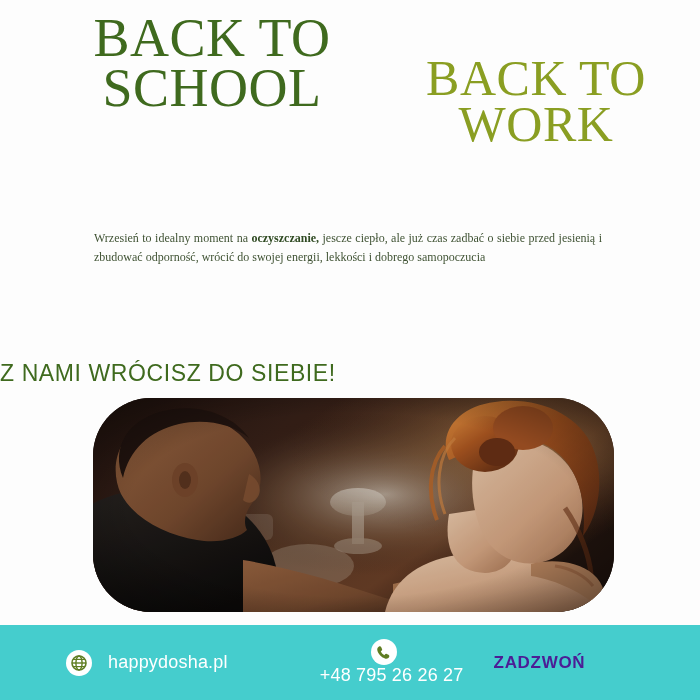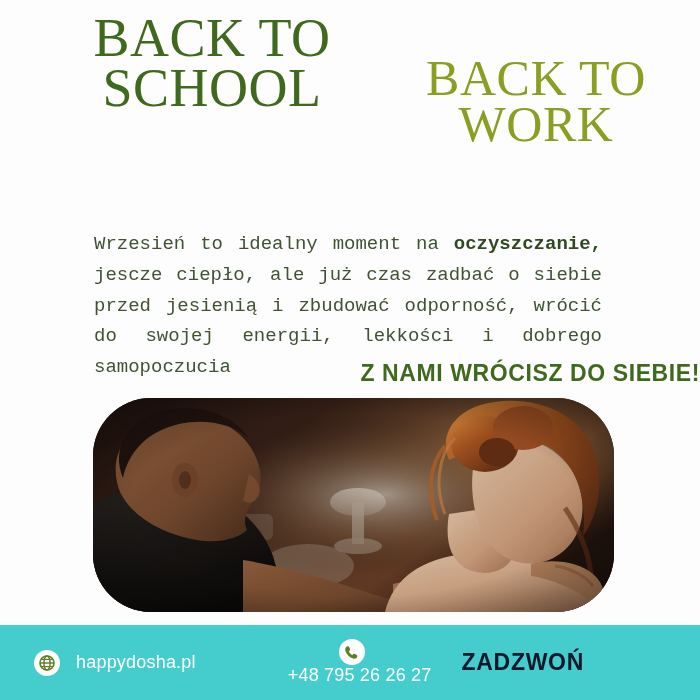--- a/index.html
+++ b/index.html
@@ -62,43 +62,43 @@
     color: #52c8c8;
   }
 
   
   #bodycopy {
     position: absolute;
     left: 94px;
     top: 229px;
     width: 508px;
     margin: 0;
-    font-family: Liberation Mono, monospace;
-    font-size: 19px;
+    font-family: Liberation Serif, serif;
+    font-size: 12px;
     line-height: 1.62;
     color: #3f5233;
     text-align: justify;
     text-justify: inter-word;
   }
   #bodycopy .em {
     font-weight: bold;
     color: #2f4a22;
   }
 
   
   #tagline {
     position: absolute;
     left: 0;
     top: 360px;
     width: 700px;
-    text-align: right;
+    text-align: left;
     margin: 0;
     font-family: "Liberation Sans", sans-serif;
     font-size: 23px;
-    font-weight: bold;
+    font-weight: normal;
     letter-spacing: 0.6px;
     color: #3f6a1e;
   }
 
   
   #photo {
     position: absolute;
     left: 93px;
     top: 398px;
     width: 521px;
@@ -113,21 +113,21 @@
   #footer {
     position: absolute;
     left: 0;
     top: 625px;
     width: 700px;
     height: 75px;
     background: #45cdcd;
     display: flex;
     align-items: center;
     box-sizing: border-box;
-    padding-left: 34px;
+    padding-left: 66px;
   }
   .fitem {
     display: flex;
     align-items: center;
   }
   .icon-circle {
     width: 26px;
     height: 26px;
     border-radius: 50%;
     background: #ffffff;
@@ -140,22 +140,22 @@
   .fitem .ftext {
     margin-left: 16px;
     color: #ffffff;
     font-size: 18px;
     letter-spacing: 0.2px;
     white-space: nowrap;
   }
   #footer-phone { margin-left: 76px; flex-direction: column; }
   #footer-cta {
     margin-left: 30px;
-    color: #0f172a;
-    font-size: 23px;
+    color: #4c1d95;
+    font-size: 17px;
     font-weight: bold;
     letter-spacing: 0.7px;
     white-space: nowrap;
   }
 </style>
 </head>
 <body>
 
 <div id="poster">
 

